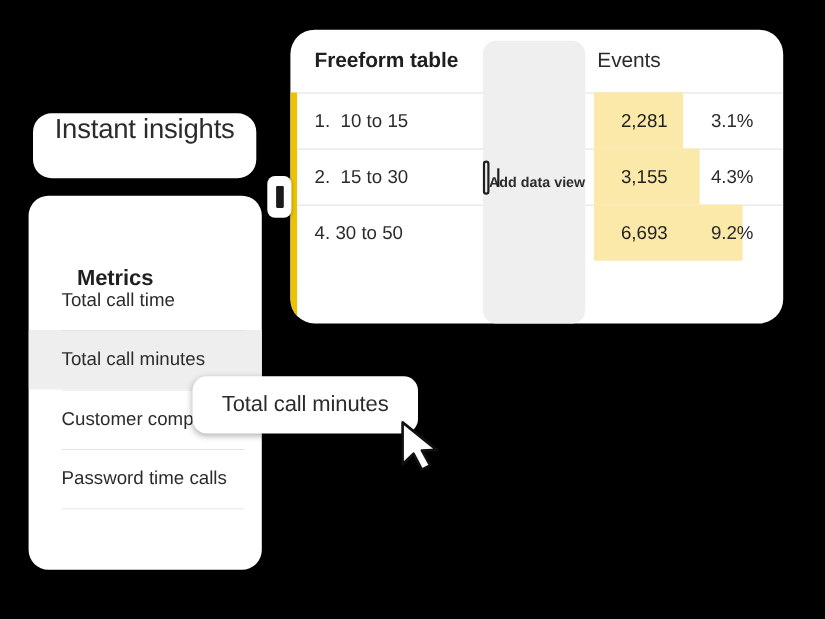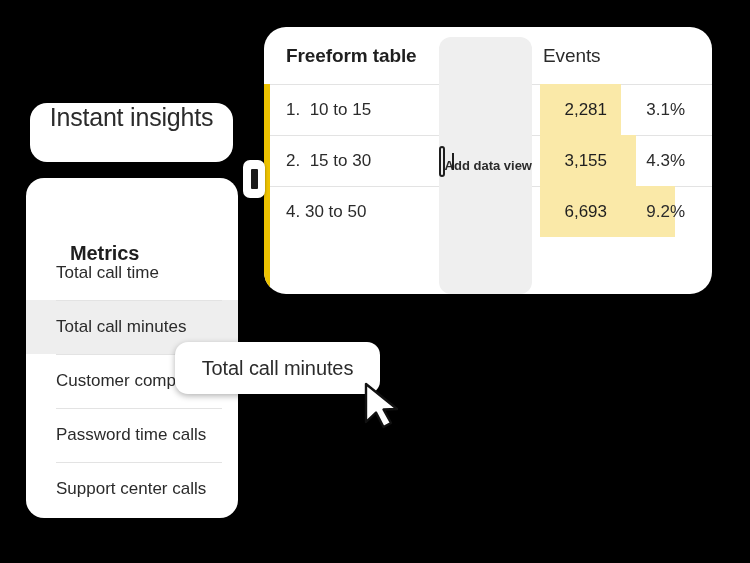--- a/index.html
+++ b/index.html
@@ -314,21 +314,20 @@
       <div class="metric-row">
         <div class="sep"></div>
         <span>Customer comp</span>
       </div>
       <div class="metric-row">
         <div class="sep"></div>
         <span>Password time calls</span>
       </div>
       <div class="metric-row">
         <div class="sep"></div>
-        <span>Support center calls</span>
       </div>
     </div>
   </div>
 
   <div id="connector-tab">
     <div class="bar"></div>
   </div>
 
   <div id="table-card">
     <div id="table-header">

